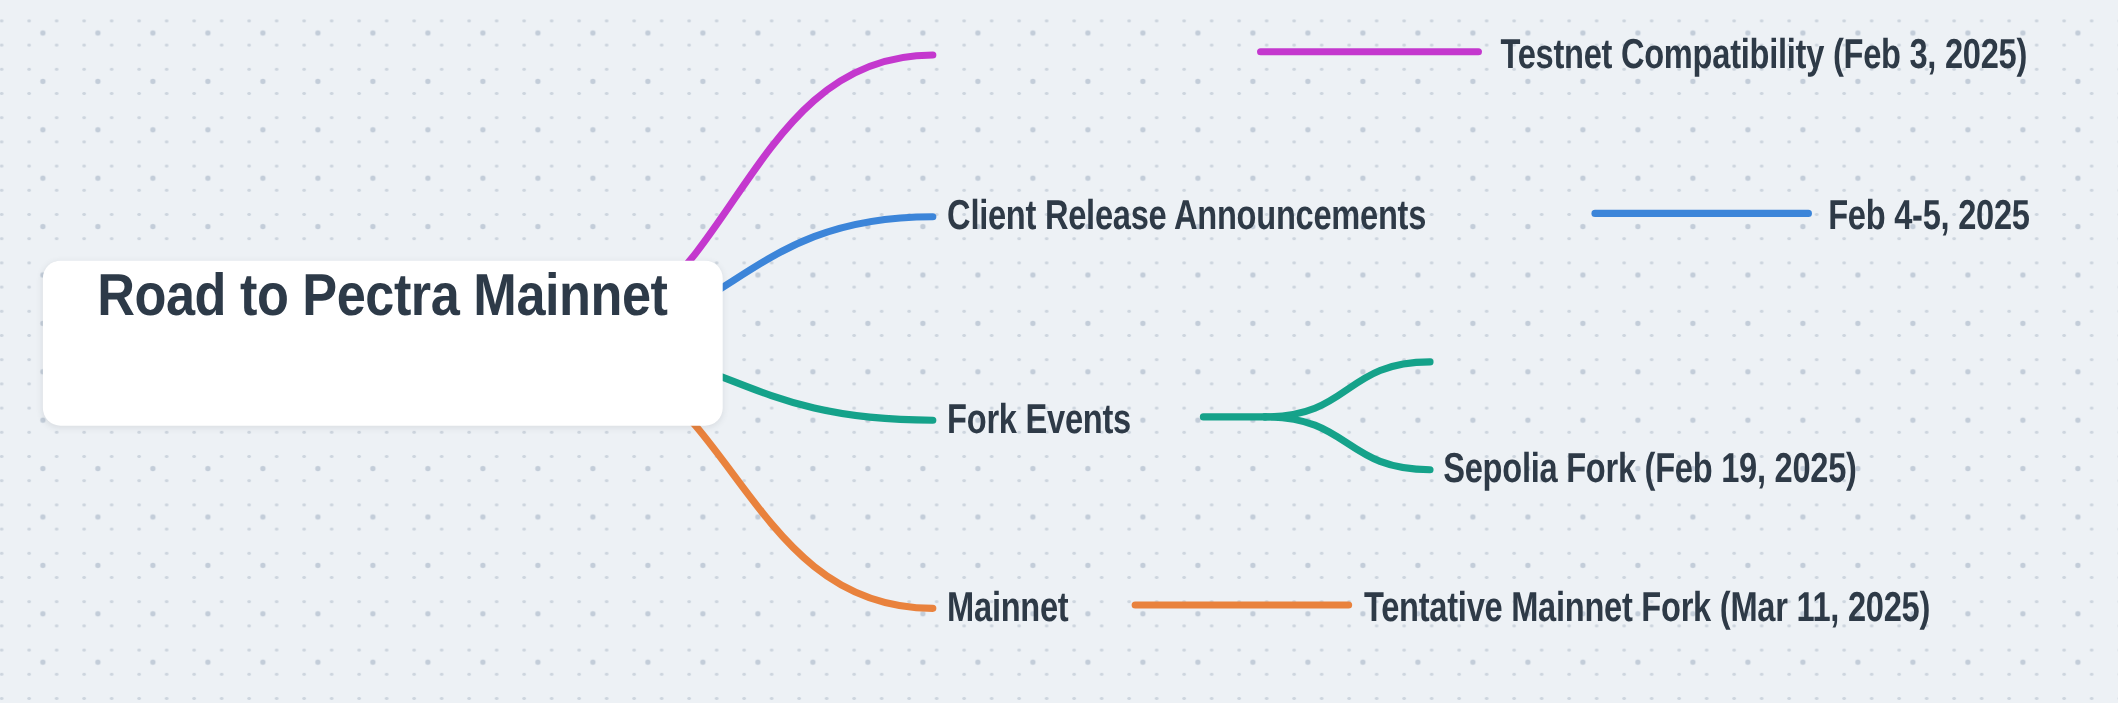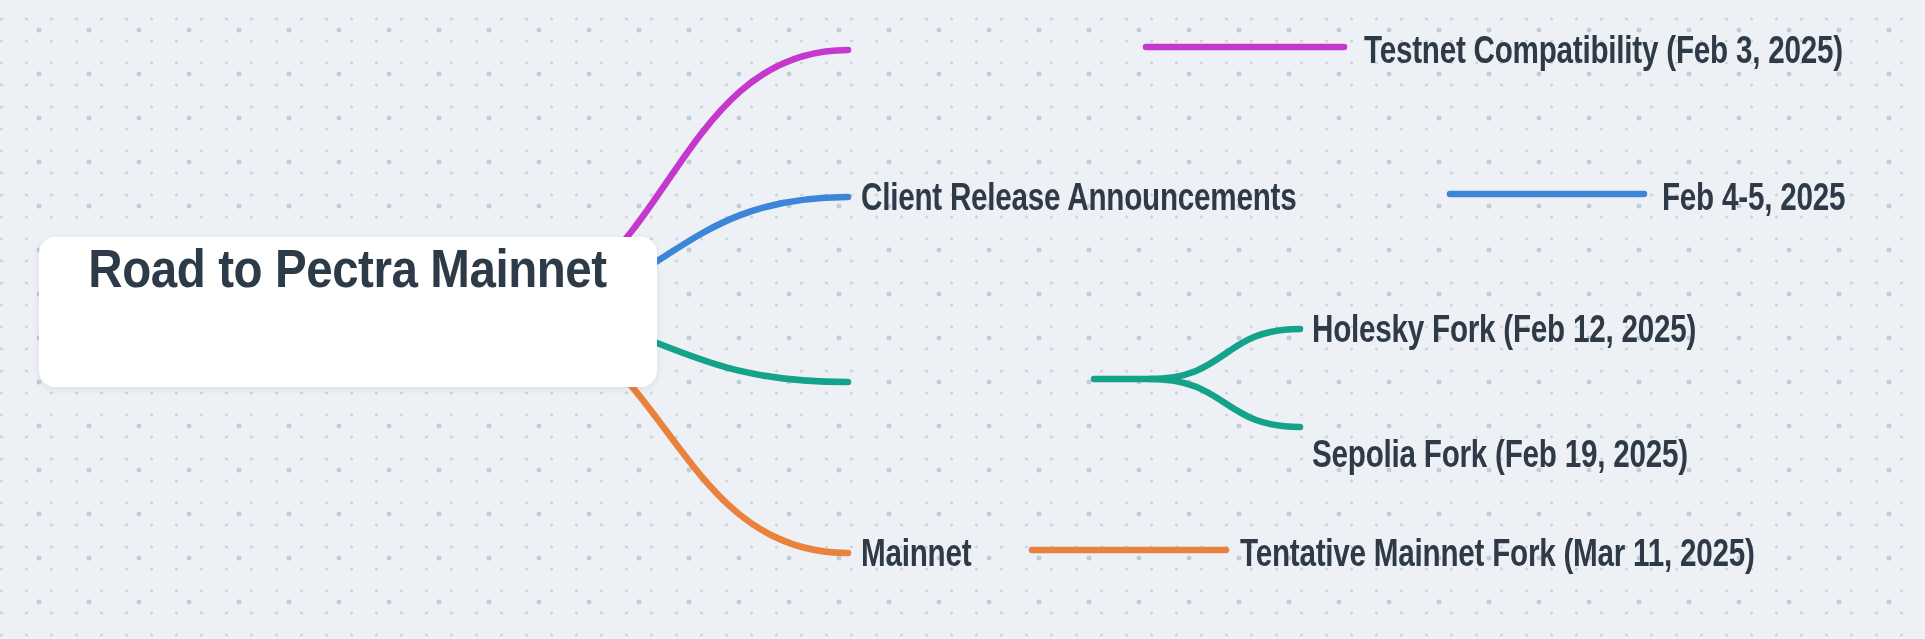--- a/index.html
+++ b/index.html
@@ -68,33 +68,33 @@
     <path stroke-width="6.5" d="M1150,379 C1228,379 1222,427 1300,427" stroke="#15a28a"></path>
   </svg>
 
   <div class="root-card">
     <div class="root-label">Road to Pectra Mainnet</div>
   </div>
 
   <div class="node" style="left:861px;top:197px;text-decoration:underline;">
     <span>Client Release Announcements</span>
   </div>
+  <div class="node" style="left:861px;top:382px;">
+    <span>Fork Events</span>
+  </div>
   <div class="node" style="left:861px;top:553px;">
     <span>Mainnet</span>
   </div>
 
   <div class="node" style="left:1364px;top:50px;">
     <span>Testnet Compatibility (Feb 3, 2025)</span>
   </div>
   <div class="node" style="left:1662px;top:197px;text-decoration:underline;">
     <span>Feb 4-5, 2025</span>
   </div>
-  <div class="node" style="left:1312px;top:329px;">
-    <span>Holesky Fork (Feb 12, 2025)</span>
-  </div>
-  <div class="node" style="left:1312px;top:427px;margin-top:27px;">
+  <div class="node" style="left:1312px;top:427px;">
     <span>Sepolia Fork (Feb 19, 2025)</span>
   </div>
   <div class="node" style="left:1240px;top:553px;">
     <span>Tentative Mainnet Fork (Mar 11, 2025)</span>
   </div>
 
 </div>
 
 </body></html>

